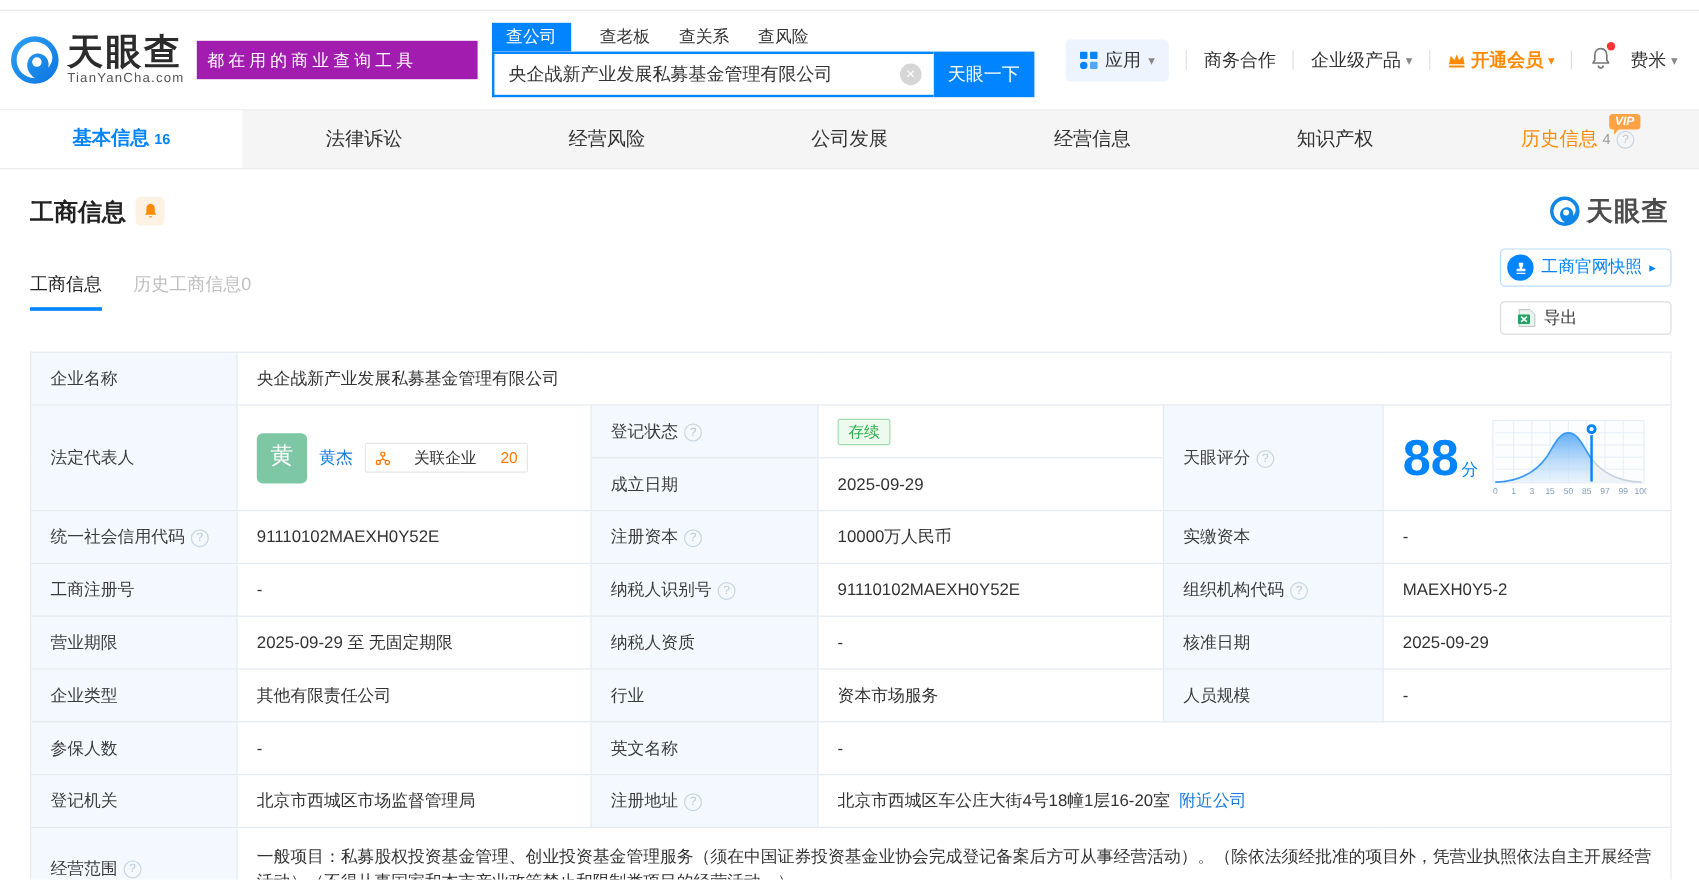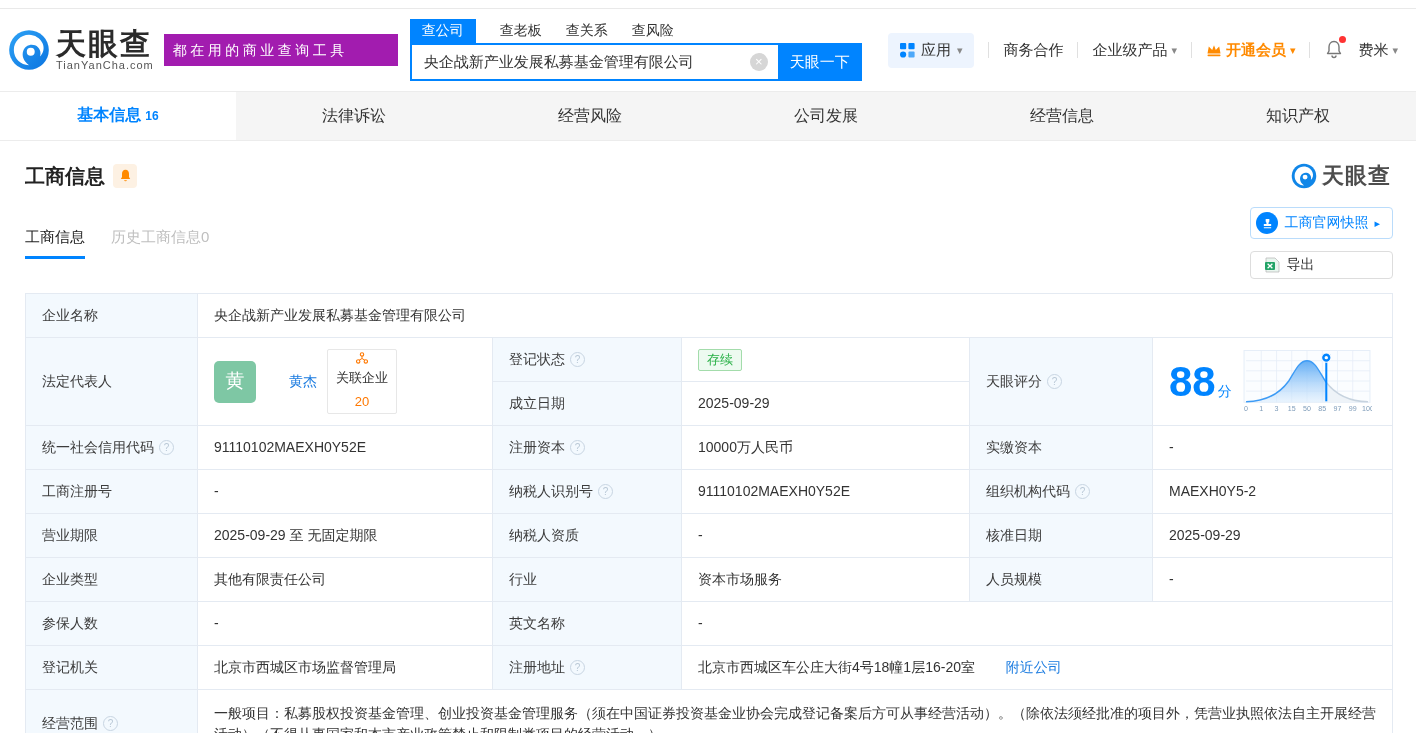--- a/index.html
+++ b/index.html
@@ -61,24 +61,24 @@
   .btn-snapshot { display:flex; align-items:center; gap:6px; border:1px solid #badcfb; border-radius:4px; background:#fff; color:#0084ff; font-size:14px; padding:4px 12px 4px 5px; cursor:pointer; font-family:inherit;}
   .stamp-circle { width:22px; height:22px; border-radius:50%; background:#0084ff; display:flex; align-items:center; justify-content:center;}
   .btn-export { display:flex; align-items:center; gap:6px; border:1px solid #ddd; border-radius:4px; background:#fff; color:#333; font-size:14px; padding:4px 14px; cursor:pointer; font-family:inherit;}
 
   
   .info-table { width:1368px; margin:2px 23px 0 25px; border-collapse:collapse; table-layout:fixed; font-size:14px; }
   .info-table td { border:1px solid #e4eaf2; padding:8px 16px; vertical-align:middle; line-height:1.5; }
   .info-table tr { height:44px; }
   td.lbl { background:#f3f9fe; color:#3c3c3c; }
   td.val { background:#fff; color:#333; }
-  .blue-link { color:#1a7be0; text-decoration:none; cursor:pointer;margin-left:23px; }
+  .blue-link { color:#1a7be0; text-decoration:none; cursor:pointer; }
   .rep-cell { display:flex; align-items:center; gap:10px; }
   .avatar { width:42px; height:42px; border-radius:5px; background:#7ec7a4; color:#fff; font-size:19px; display:flex; align-items:center; justify-content:center; cursor:pointer;}
-  .rel-badge { display:inline-flex; align-items:center; gap:4px; border:1px solid #e7e7e7; border-radius:2px; padding:2px 8px; font-size:13px; cursor:pointer; background:#fff;flex-direction:column;}
+  .rel-badge { display:inline-flex; align-items:center; gap:20px; border:1px solid #e7e7e7; border-radius:2px; padding:2px 8px; font-size:13px; cursor:pointer; background:#fff;}
   .rel-badge .cnt { color:#ff7800; }
   .tag-green { display:inline-block; border:1px solid #a3dcab; background:#edfaf0; color:#2bb148; font-size:13px; padding:0 8px; line-height:20px; border-radius:2px; }
   .score-cell { display:flex; align-items:center; gap:10px; }
   .score-num { font-size:42px; font-weight:bold; color:#0084ff; line-height:1; }
   .score-unit { font-size:14px; color:#0084ff; margin-left:2px; }
   .scope-val { line-height:1.9; }
 </style>
 </head>
 <body>
 
@@ -180,20 +180,26 @@
     </div>
   <div class="main-tab">
       <span>公司发展</span>
     </div>
   <div class="main-tab">
       <span>经营信息</span>
     </div>
   <div class="main-tab">
       <span>知识产权</span>
     </div>
+  <div class="main-tab history">
+    <span class="vip-badge">VIP</span>
+    <span>历史信息</span>
+    <span class="tab-count">4</span>
+    <span class="help">?</span>
+  </div>
 </div>
 
 <div class="section-head">
   <div class="section-title">工商信息</div>
   <div class="bell-chip">
     <svg width="13" height="14" viewBox="0 0 13 14">
       <path d="M6.5 0.8 C4.2 0.8 3 2.6 3 4.8 L3 8 L1.8 10 L11.2 10 L10 8 L10 4.8 C10 2.6 8.8 0.8 6.5 0.8 Z" fill="#ff8a00"></path>
       <path d="M5 11.2 a1.6 1.6 0 0 0 3 0 Z" fill="#ff8a00"></path>
     </svg>
   </div>

